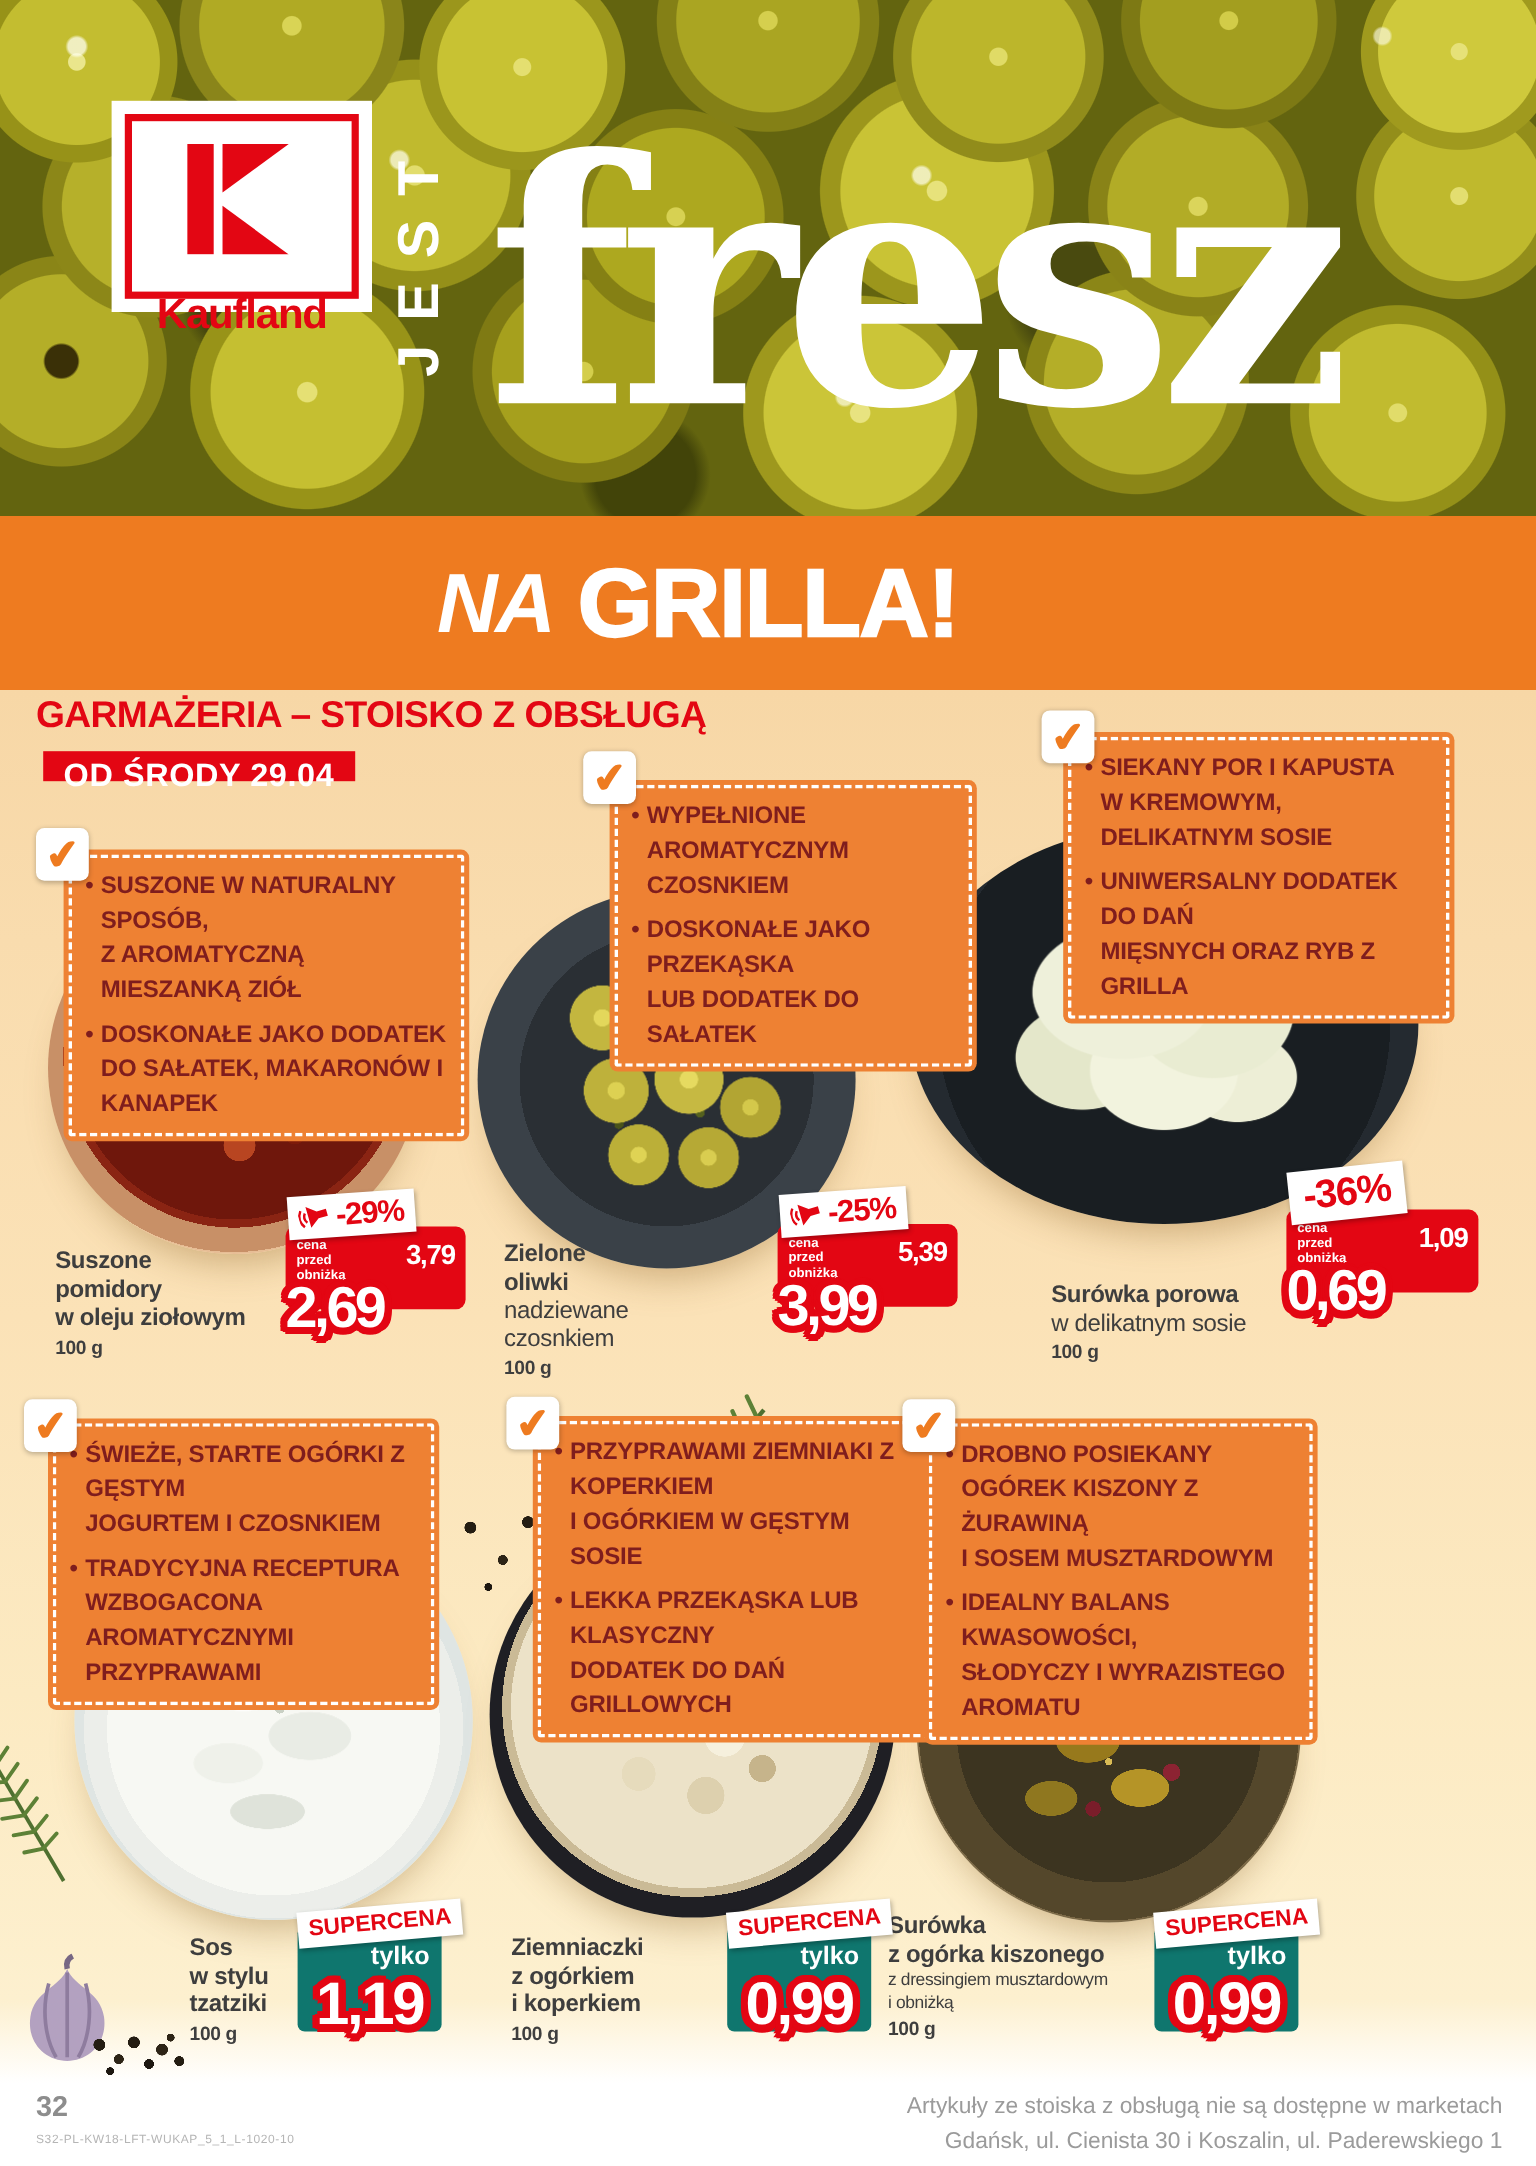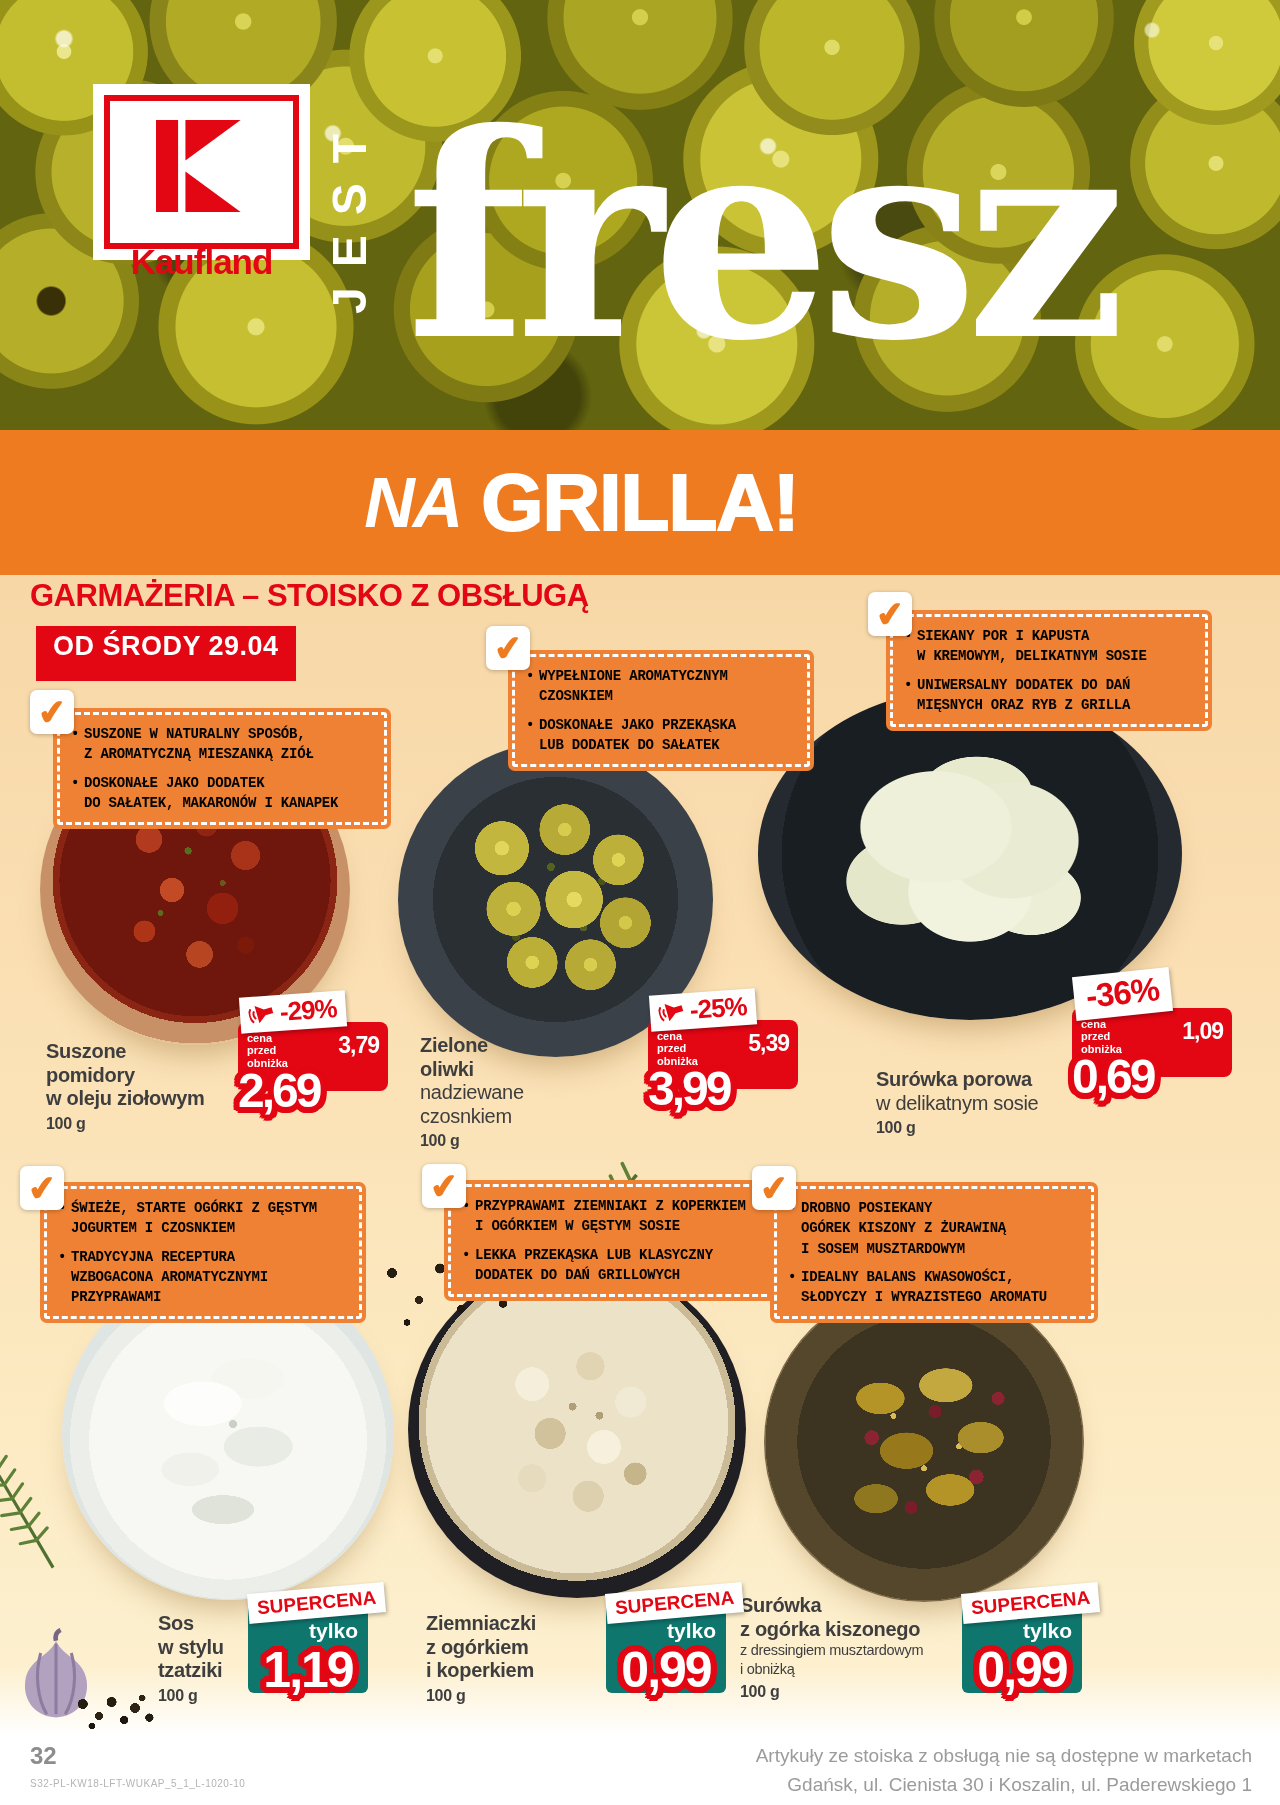--- a/index.html
+++ b/index.html
@@ -51,30 +51,30 @@
   .banner{position:absolute;left:0;top:430px;width:1280px;height:145px;background:#ee7b20;
     display:flex;align-items:center;justify-content:center;gap:20px;box-sizing:border-box;padding-right:117px;}
   .banner .na{color:#fff;font-style:italic;font-weight:bold;font-size:70px;letter-spacing:-2px;}
   .banner .grilla{color:#fff;font-weight:bold;font-size:80px;letter-spacing:-1px;-webkit-text-stroke:2px #fff;}
 
   
   .content{position:absolute;left:0;top:575px;width:1280px;height:1161px;
     background:linear-gradient(180deg,#f7d7a6 0%,#f9dcae 18%,#fbe2b7 45%,#fceac2 72%,#fdf0cf 94%,#ffffff 100%);}
   .sec-heading{position:absolute;left:30px;top:578px;color:#e30613;font-weight:bold;font-size:31px;letter-spacing:-0.5px;}
   .date-badge{position:absolute;left:36px;top:626px;background:#e30613;color:#fff;font-weight:bold;
-    font-size:27px;line-height:40px;height:55px;padding:0 17px;letter-spacing:0.5px;}
+    font-size:27px;line-height:40px;height:25px;padding:0 17px;letter-spacing:0.5px;}
 
   
   .check{position:absolute;width:44px;height:44px;background:#fff;border-radius:7px;z-index:6;
     box-shadow:0 1px 4px rgba(0,0,0,.25);display:flex;align-items:center;justify-content:center;}
   .check::before{content:"✔";color:#ee7b20;font-size:34px;font-weight:bold;transform:rotate(-6deg);}
 
   
   .bbox{position:absolute;background:#ee8133;border:3px dashed #fff;box-shadow:0 0 0 4px #ee8133;
-    border-radius:3px;color:#000000;font-weight:bold;font-size:14px;line-height:1.45;padding:9px 11px;z-index:5;font-family:Liberation Mono, monospace;}
+    border-radius:3px;color:#7f1d1d;font-weight:bold;font-size:20px;line-height:1.45;padding:9px 11px;z-index:5;}
   .bbox ul{margin:0;padding:0;list-style:none;}
   .bbox li{position:relative;padding-left:13px;margin:0 0 8px;white-space:pre-line;letter-spacing:-0.2px;}
   .bbox li:last-child{margin-bottom:0;}
   .bbox li::before{content:"•";position:absolute;left:0;top:0;}
 
   
   .photo{position:absolute;border-radius:50%;z-index:1;box-shadow:0 20px 32px -14px rgba(130,85,25,.4);}
   .photo::after{content:"";position:absolute;border-radius:50%;}
 
   #ph1{left:40px;top:735px;width:310px;height:310px;

